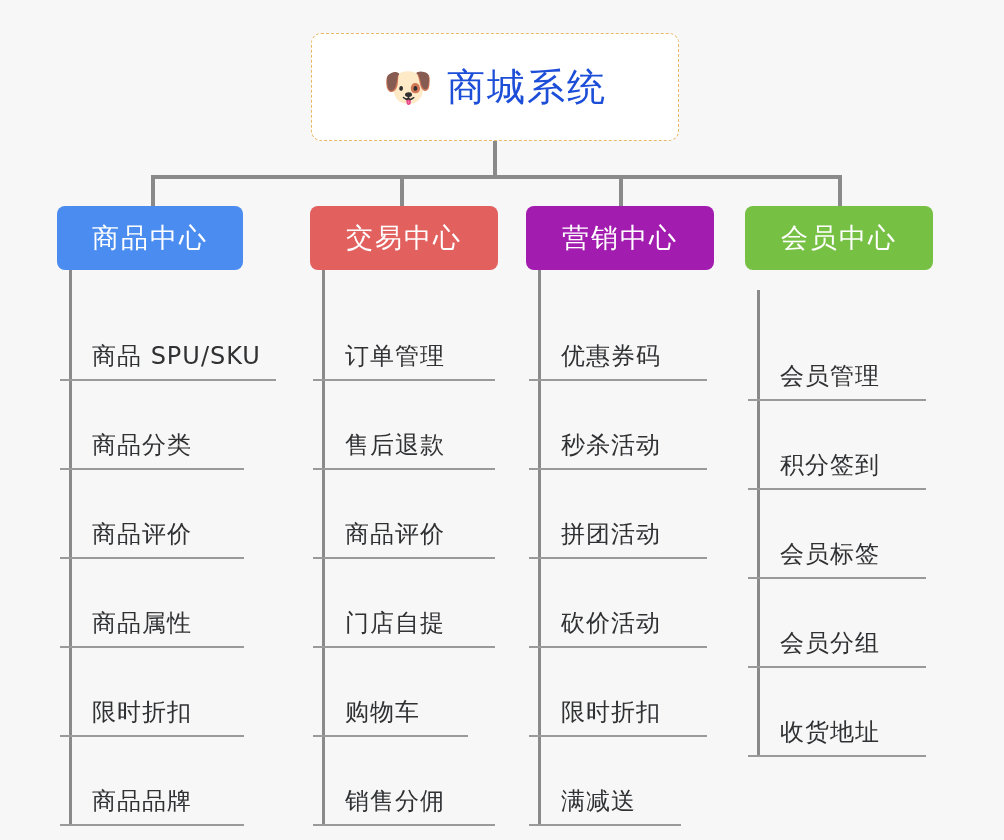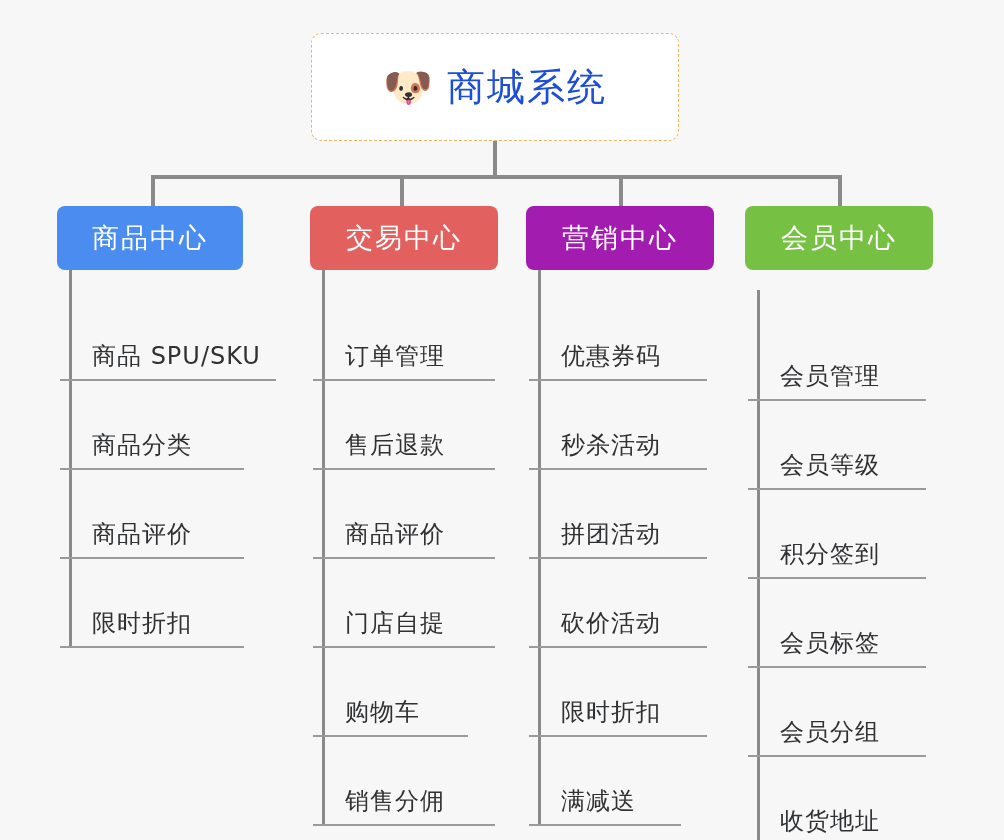--- a/index.html
+++ b/index.html
@@ -154,21 +154,29 @@
           </div>
           <div class="leaf-item">
             <div class="leaf-label">商品分类</div>
             <div class="leaf-underline" style="width: 184px;"></div>
           </div>
           <div class="leaf-item">
             <div class="leaf-label">商品评价</div>
             <div class="leaf-underline" style="width: 184px;"></div>
           </div>
           <div class="leaf-item">
+            <div class="leaf-label">商品属性</div>
+            <div class="leaf-underline" style="width: 184px;"></div>
+          </div>
+          <div class="leaf-item">
             <div class="leaf-label">限时折扣</div>
+            <div class="leaf-underline" style="width: 184px;"></div>
+          </div>
+          <div class="leaf-item">
+            <div class="leaf-label">商品品牌</div>
             <div class="leaf-underline" style="width: 184px;"></div>
           </div>
         </div>
       </div>
       <div class="branch" style="left: 310px;">
         <div class="branch-header" style="background: rgb(226, 96, 94); width: 188px;">交易中心</div>
         <div class="leaf-list" style="border-left-color: rgb(138, 138, 138);">
           <div class="leaf-item">
             <div class="leaf-label">订单管理</div>
             <div class="leaf-underline" style="width: 182px;"></div>
@@ -225,24 +233,20 @@
         </div>
       </div>
       <div class="branch" style="left: 745px;">
         <div class="branch-header" style="background: rgb(118, 192, 68); width: 188px;">会员中心</div>
         <div class="leaf-list" style="border-left-color: rgb(138, 138, 138); margin-top: 20px;">
           <div class="leaf-item">
             <div class="leaf-label">会员管理</div>
             <div class="leaf-underline" style="width: 178px;"></div>
           </div>
           <div class="leaf-item">
-            <div class="leaf-label">会员等级</div>
-            <div class="leaf-underline" style="width: 178px;"></div>
-          </div>
-          <div class="leaf-item">
             <div class="leaf-label">积分签到</div>
             <div class="leaf-underline" style="width: 178px;"></div>
           </div>
           <div class="leaf-item">
             <div class="leaf-label">会员标签</div>
             <div class="leaf-underline" style="width: 178px;"></div>
           </div>
           <div class="leaf-item">
             <div class="leaf-label">会员分组</div>
             <div class="leaf-underline" style="width: 178px;"></div>

